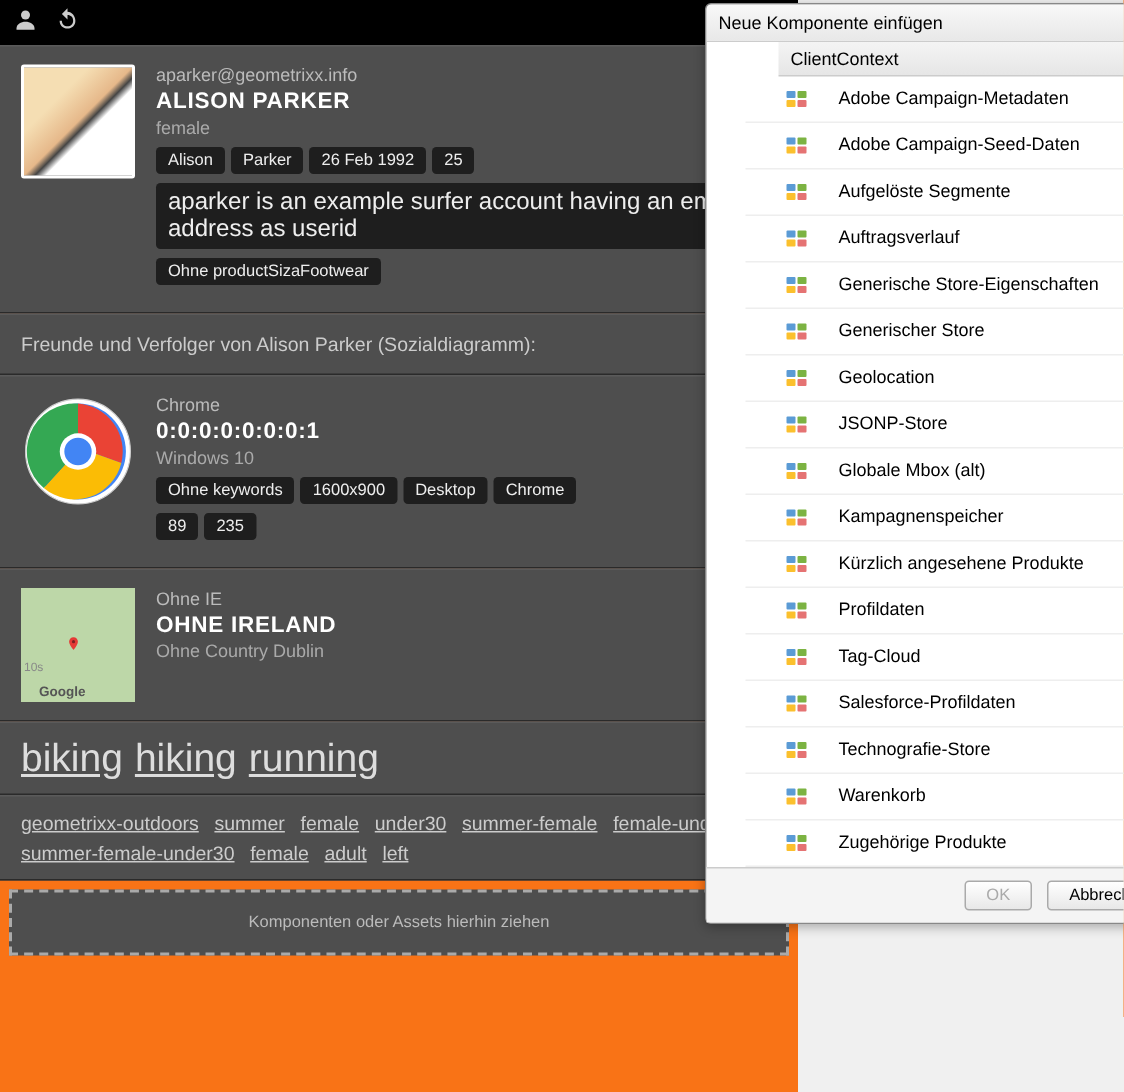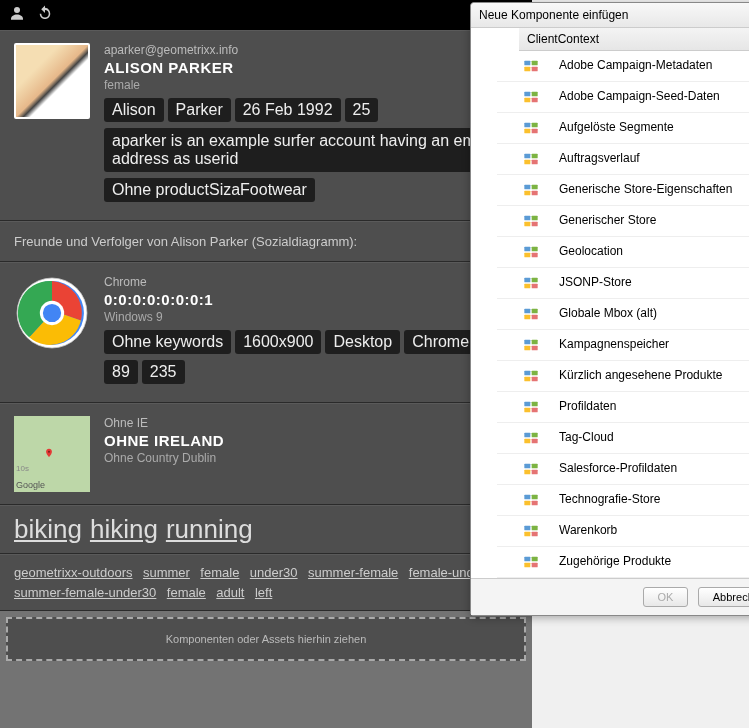--- a/index.html
+++ b/index.html
@@ -1,35 +1,35 @@
 <!DOCTYPE html>
 <html><head>
 <meta charset="utf-8">
 <style>
 * { box-sizing: border-box; margin: 0; padding: 0; }
 body { font-family: Arial, sans-serif; background: #f0f0f0; width: 749px; height: 728px; overflow: hidden; position: relative; }
 
-.left-panel { width: 532px; height: 728px; background: #737373; float: left; overflow-y: auto; }
+.left-panel { width: 532px; height: 728px; background: #f97316; float: left; overflow-y: auto; }
 .toolbar { background: #000; height: 30px; padding: 4px 8px; display: flex; gap: 10px; align-items: center; }
 .toolbar svg { width: 18px; height: 18px; fill: #ccc; }
 
 .card { background: #4e4e4e; border-top: 1px solid #5a5a5a; border-bottom: 1px solid #2a2a2a; padding: 12px 14px; }
 .profile-card { display: flex; gap: 14px; }
 .avatar { width: 76px; height: 76px; border: 2px solid #fff; border-radius: 2px; background: linear-gradient(135deg,#f5deb3 30%,#e6b88a 50%,#444 55%,#fff 60%); flex-shrink: 0; }
 .browser-icon { width: 76px; height: 76px; flex-shrink: 0; }
 .map-thumb { width: 76px; height: 76px; flex-shrink: 0; background: #bdd7a8; position: relative; font-size: 8px; color: #666; }
-.map-thumb .google { position: absolute; bottom: 2px; left: 2px; font-size: 9px; color: #555; font-weight: normal; }
+.map-thumb .google { position: absolute; bottom: 2px; left: 12px; font-size: 9px; color: #555; font-weight: bold; }
 .map-pin { position: absolute; top: 30px; left: 30px; width: 10px; height: 14px; }
 
 .info { flex: 1; color: #ddd; font-size: 12px; }
 .info .email { color: #bbb; margin-bottom: 2px; }
 .info .name { color: #fff; font-weight: bold; font-size: 15px; letter-spacing: 0.5px; margin-bottom: 2px; }
 .info .sub { color: #aaa; margin-bottom: 6px; }
 .pill-row { display: flex; flex-wrap: wrap; gap: 4px; margin-bottom: 6px; }
-.pill { background: #1e1e1e; color: #eee; padding: 3px 8px; border-radius: 3px; font-size: 16px; }
+.pill { background: #1e1e1e; color: #eee; padding: 3px 8px; border-radius: 3px; font-size: 11px; }
 .desc { background: #1e1e1e; color: #eee; padding: 4px 8px; border-radius: 3px; font-size: 16px; margin-bottom: 6px; display: inline-block; max-width: 100%; }
 
 .section-caption { color: #ccc; font-size: 13px; padding: 12px 14px; background: #4e4e4e; border-top: 1px solid #5a5a5a; border-bottom: 1px solid #2a2a2a; }
 
 .tags-card { padding: 8px 14px; }
 .big-tag { color: #ddd; font-size: 26px; text-decoration: underline; margin-right: 8px; display: inline-block; }
 .small-tag { color: #ccc; font-size: 13px; text-decoration: underline; margin-right: 6px; display: inline-block; line-height: 1.5; }
 
 .dropzone { margin: 6px; border: 2px dashed #aaa; padding: 14px; text-align: center; color: #bbb; font-size: 11px; background: #4e4e4e; }
 
@@ -88,21 +88,21 @@
           <path d="M50 8 A42 42 0 0 1 88 60 L60 50 A12 12 0 0 0 50 38 Z" fill="#ea4335"></path>
           <path d="M88 60 A42 42 0 0 1 20 82 L42 58 A12 12 0 0 0 60 50 Z" fill="#fbbc05"></path>
           <path d="M20 82 A42 42 0 0 1 50 8 L50 38 A12 12 0 0 0 42 58 Z" fill="#34a853"></path>
           <circle cx="50" cy="50" r="16" fill="#fff"></circle>
           <circle cx="50" cy="50" r="12" fill="#4285f4"></circle>
         </svg>
     </div>
     <div class="info">
       <div class="email">Chrome</div>
       <div class="name">0:0:0:0:0:0:0:1</div>
-      <div class="sub">Windows 9</div>
+      <div class="sub">Windows 10</div>
       <div class="pill-row">
           <span class="pill">Ohne keywords</span>
           <span class="pill">1600x900</span>
           <span class="pill">Desktop</span>
           <span class="pill">Chrome</span>
         </div>
       <div class="pill-row">
           <span class="pill">89</span>
           <span class="pill">235</span>
         </div>

